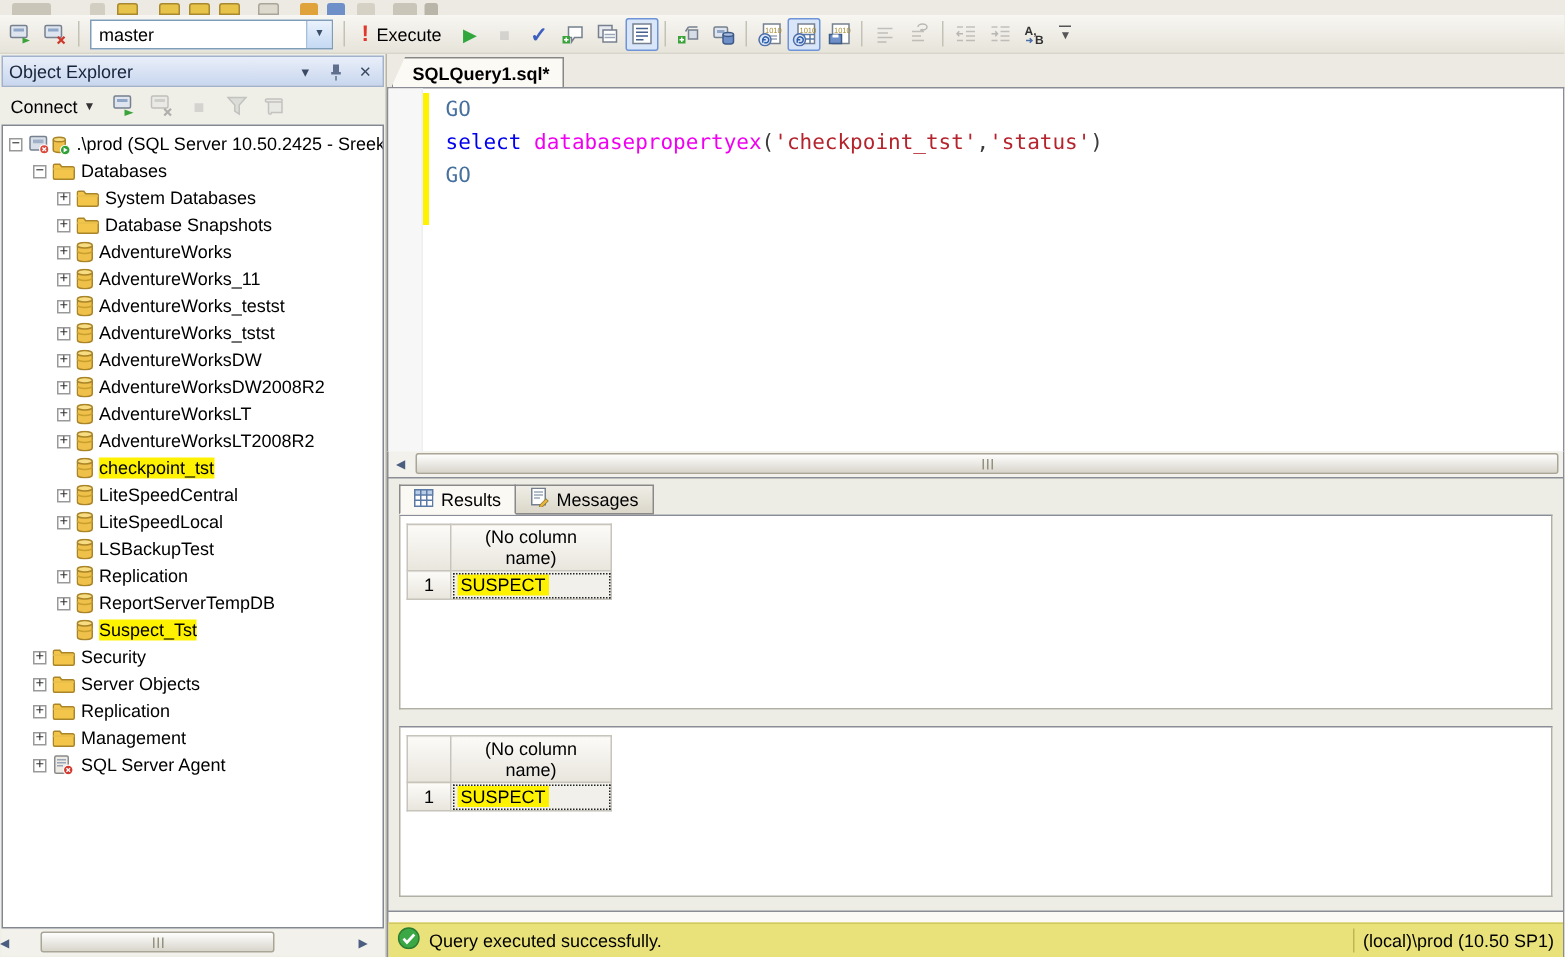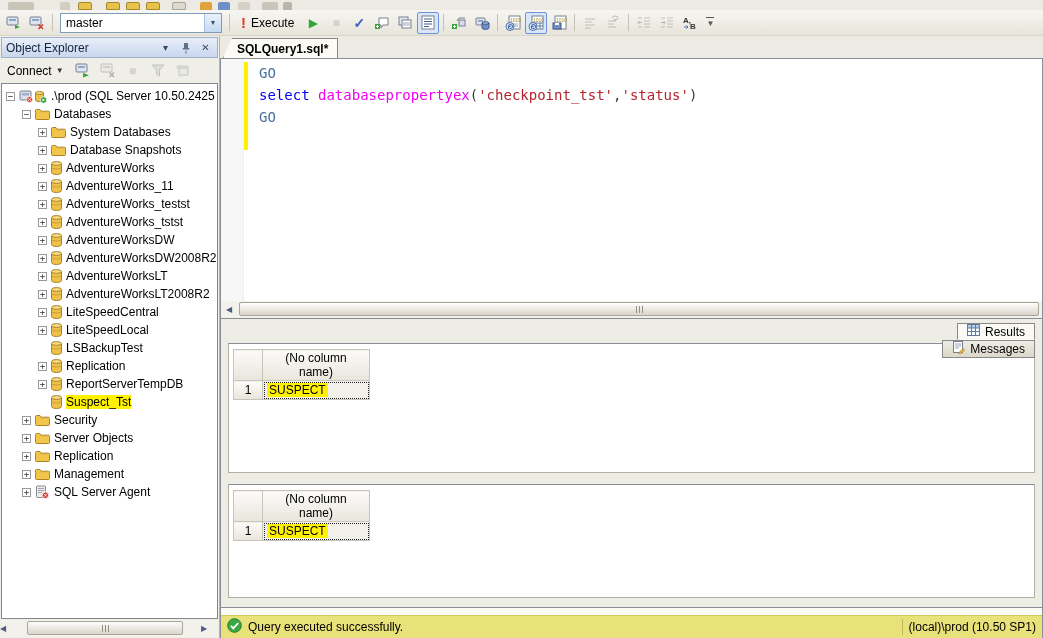--- a/index.html
+++ b/index.html
@@ -24,21 +24,21 @@
   .playg { color:#2FA73C; font-size:12px; }
   .stopg { color:#B3B0A6; font-size:12px; }
   .parsec { color:#3D5FC0; font-weight:bold; font-size:14px; }
   .ovf { display:flex; flex-direction:column; align-items:center; font-size:8px; color:#555; padding:2px 4px; }
   .ovf b { width:8px; height:1px; background:#555; margin-bottom:1px; }
 
   
   .main { display:flex; height:602px; }
 
   
-  .oe { width:220px; flex:none; background:#EFEEE7; border-right:1px solid #B7B4A9; display:flex; flex-direction:column; }
+  .oe { width:258px; flex:none; background:#EFEEE7; border-right:1px solid #B7B4A9; display:flex; flex-direction:column; }
   .oe-title { height:21px; margin:1px 1px 0 1px; background:linear-gradient(#E9EFF9,#C8D6EE); border:1px solid #A2B2CC; display:flex; align-items:center; padding:0 4px; gap:5px; color:#16233C; }
   .oe-title .t { flex:1; overflow:hidden; white-space:nowrap; }
   .oe-tico { width:15px; height:15px; display:flex; align-items:center; justify-content:center; color:#3B4A63; font-size:10px; }
   .oe-toolbar { height:25px; display:flex; align-items:center; padding:0 2px; gap:3px; }
   .connect { display:flex; align-items:center; gap:4px; padding:2px 5px; }
   .oe-treewrap { flex:1; background:#fff; border:1px solid #828790; margin:0 1px; overflow:hidden; padding-top:3px; }
   .tree-row { height:18px; display:flex; align-items:center; white-space:nowrap; }
   .exp { width:9px; height:9px; border:1px solid #999; background:#fff; font:9px/7px "DejaVu Sans Mono",monospace; text-align:center; color:#333; margin-right:4px; flex:none; }
   .exp.spacer { border-color:transparent; background:transparent; }
   .ticon { margin-right:4px; flex:none; display:flex; align-items:center; }
@@ -62,21 +62,21 @@
   .code-line { height:22px; line-height:22px; white-space:pre; }
   .t-keyword { color:#0000EE; }
   .t-function { color:#F000F0; }
   .t-string { color:#B5232D; }
   .t-plain { color:#3C3C3C; }
   .t-batch { color:#46709E; }
   .editor-hscroll { height:17px; background:#F2F1EB; border-left:1px solid #8A8D96; border-right:1px solid #8A8D96; position:relative; }
 
   
   .results { height:290px; background:#EEEDE5; border:1px solid #8A8D96; display:flex; flex-direction:column; padding:4px 7px 0 7px; }
-  .rtabs { display:flex; align-items:flex-end; height:21px;flex-direction:column; }
+  .rtabs { display:flex; align-items:flex-start; height:21px; }
   .rtab { height:20px; padding:0 9px; display:flex; align-items:center; gap:5px; border:1px solid #898989; background:linear-gradient(#EFEDE6,#DBD7C9); position:relative; }
   .rtab.active { background:#FAF9F4; z-index:2; border-bottom-color:#FAF9F4; }
   .rtab + .rtab { margin-left:-1px; z-index:1; }
   .grid-host { background:#fff; border:1px solid #B2AFA4; border-top-color:#8A8D96; }
   .grid-host.g1 { height:130px; margin-top:-1px; }
   .grid-host.g2 { height:114px; margin-top:11px; }
   .rgrid { border-collapse:collapse; margin:5px 0 0 4px; font-size:12px; }
   .rgrid td { border:1px solid #C6C4BB; }
   .gc-corner { width:29px; height:17px; background:linear-gradient(#FCFBF8,#E8E5DC); }
   .gc-colhead { width:107px; background:linear-gradient(#FCFBF8,#E8E5DC); text-align:center; padding:1px 5px; }
@@ -419,20 +419,31 @@
           <span class="ticon">
             <svg width="11" height="14">
               <path d="M.5 2.5 v9 c0 1.1 2.2 2 5 2 s5-.9 5-2 v-9" fill="#EFC04A" stroke="#A98428"></path>
               <ellipse cx="5.5" cy="2.5" rx="5" ry="1.9" fill="#F7DC82" stroke="#A98428"></ellipse>
               <path d="M.5 6 c0 1.1 2.2 2 5 2 s5-.9 5-2" fill="none" stroke="#C9A02E"></path>
             </svg>
           </span>
           <span class="tlabel">AdventureWorksLT2008R2</span>
         </div>
         <div class="tree-row" style="padding-left: 36px;">
+          <span class="exp spacer"></span>
+          <span class="ticon">
+            <svg width="11" height="14">
+              <path d="M.5 2.5 v9 c0 1.1 2.2 2 5 2 s5-.9 5-2 v-9" fill="#EFC04A" stroke="#A98428"></path>
+              <ellipse cx="5.5" cy="2.5" rx="5" ry="1.9" fill="#F7DC82" stroke="#A98428"></ellipse>
+              <path d="M.5 6 c0 1.1 2.2 2 5 2 s5-.9 5-2" fill="none" stroke="#C9A02E"></path>
+            </svg>
+          </span>
+          <span class="tlabel hl">checkpoint_tst</span>
+        </div>
+        <div class="tree-row" style="padding-left: 36px;">
           <span class="exp">+</span>
           <span class="ticon">
             <svg width="11" height="14">
               <path d="M.5 2.5 v9 c0 1.1 2.2 2 5 2 s5-.9 5-2 v-9" fill="#EFC04A" stroke="#A98428"></path>
               <ellipse cx="5.5" cy="2.5" rx="5" ry="1.9" fill="#F7DC82" stroke="#A98428"></ellipse>
               <path d="M.5 6 c0 1.1 2.2 2 5 2 s5-.9 5-2" fill="none" stroke="#C9A02E"></path>
             </svg>
           </span>
           <span class="tlabel">LiteSpeedCentral</span>
         </div>

